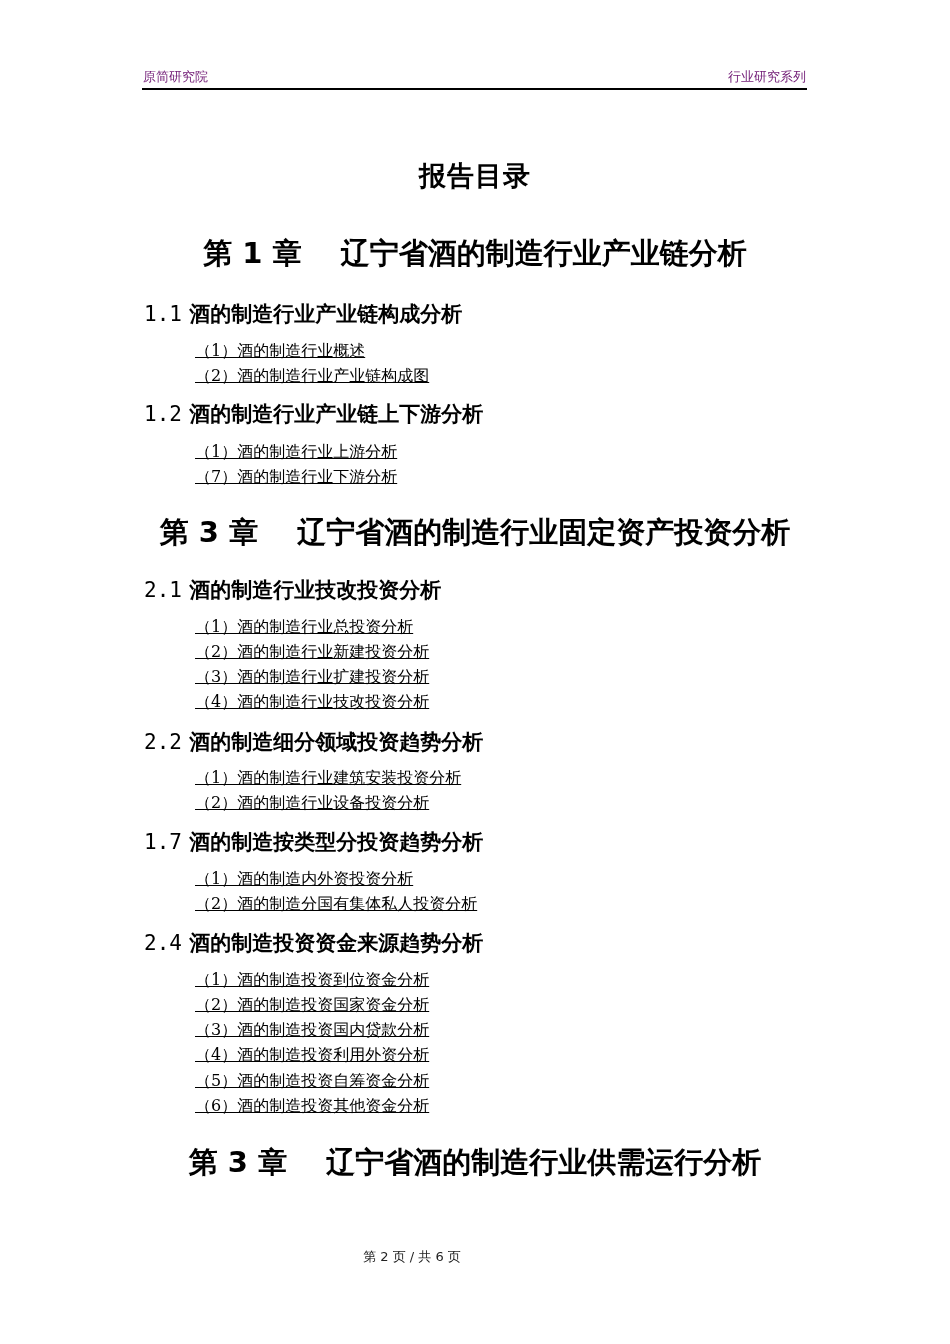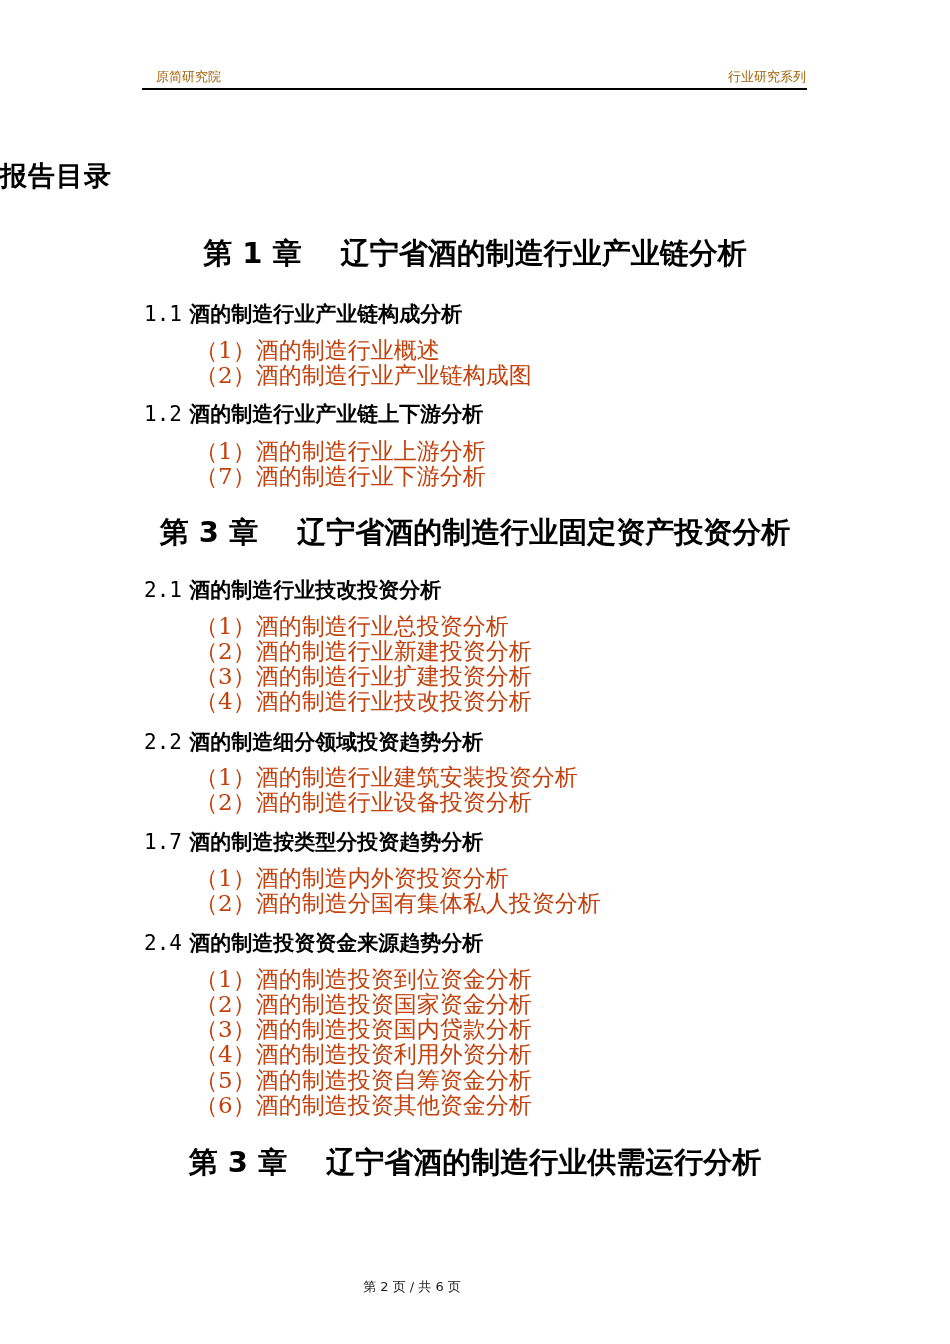--- a/index.html
+++ b/index.html
@@ -1,30 +1,30 @@
 <!DOCTYPE html>
 <html><head>
 <meta charset="utf-8">
 <style>
   html, body { margin: 0; padding: 0; background: #ffffff; }
   body { width: 950px; height: 1344px; position: relative; overflow: hidden;
          font-family: "DejaVu Sans", "Liberation Sans", sans-serif; color: #000; }
-  .hdr { position: absolute; top: 68px; font-size: 13px; color: #a16207; margin-left: 13px; }
+  .hdr { position: absolute; top: 68px; font-size: 13px; color: #701a75; }
   .hdr-left { left: 143px; }
   .hdr-right { right: 144px; }
   .hdr-rule { position: absolute; left: 142px; top: 88px; width: 665px; height: 2px; background: #000; }
-  .title { position: absolute; top: 158px; left: 0; width: 950px; text-align: left;
+  .title { position: absolute; top: 158px; left: 0; width: 950px; text-align: center;
            font-size: 27px; font-weight: bold; letter-spacing: 1px; }
   .chapter { position: absolute; left: 0; width: 950px; text-align: center;
              font-size: 29px; font-weight: bold; white-space: pre; }
   .section { position: absolute; left: 144px; font-size: 21px; font-weight: bold; white-space: pre; }
   .section .num { font-family: "DejaVu Sans Mono", "Liberation Mono", monospace; font-weight: normal; }
-  .item { position: absolute; left: 195px; font-size: 23px; white-space: pre; color: #c2410c;
-          font-family: "DejaVu Serif", "Liberation Serif", serif; line-height: 25px; }
-  .footer { position: absolute; top: 1248px; left: 0; width: 824px; text-align: center; font-size: 13px; color: #222; margin-top: 30px; }
+  .item { position: absolute; left: 195px; font-size: 16px; white-space: pre; color: #000000;
+          font-family: "DejaVu Serif", "Liberation Serif", serif; line-height: 25px; text-decoration: underline; }
+  .footer { position: absolute; top: 1248px; left: 0; width: 824px; text-align: center; font-size: 13px; color: #222; }
 </style>
 </head>
 <body>
 
 <div>
   <span class="hdr hdr-left">原简研究院</span>
   <span class="hdr hdr-right">行业研究系列</span>
   <div class="hdr-rule"></div>
 </div>
 

